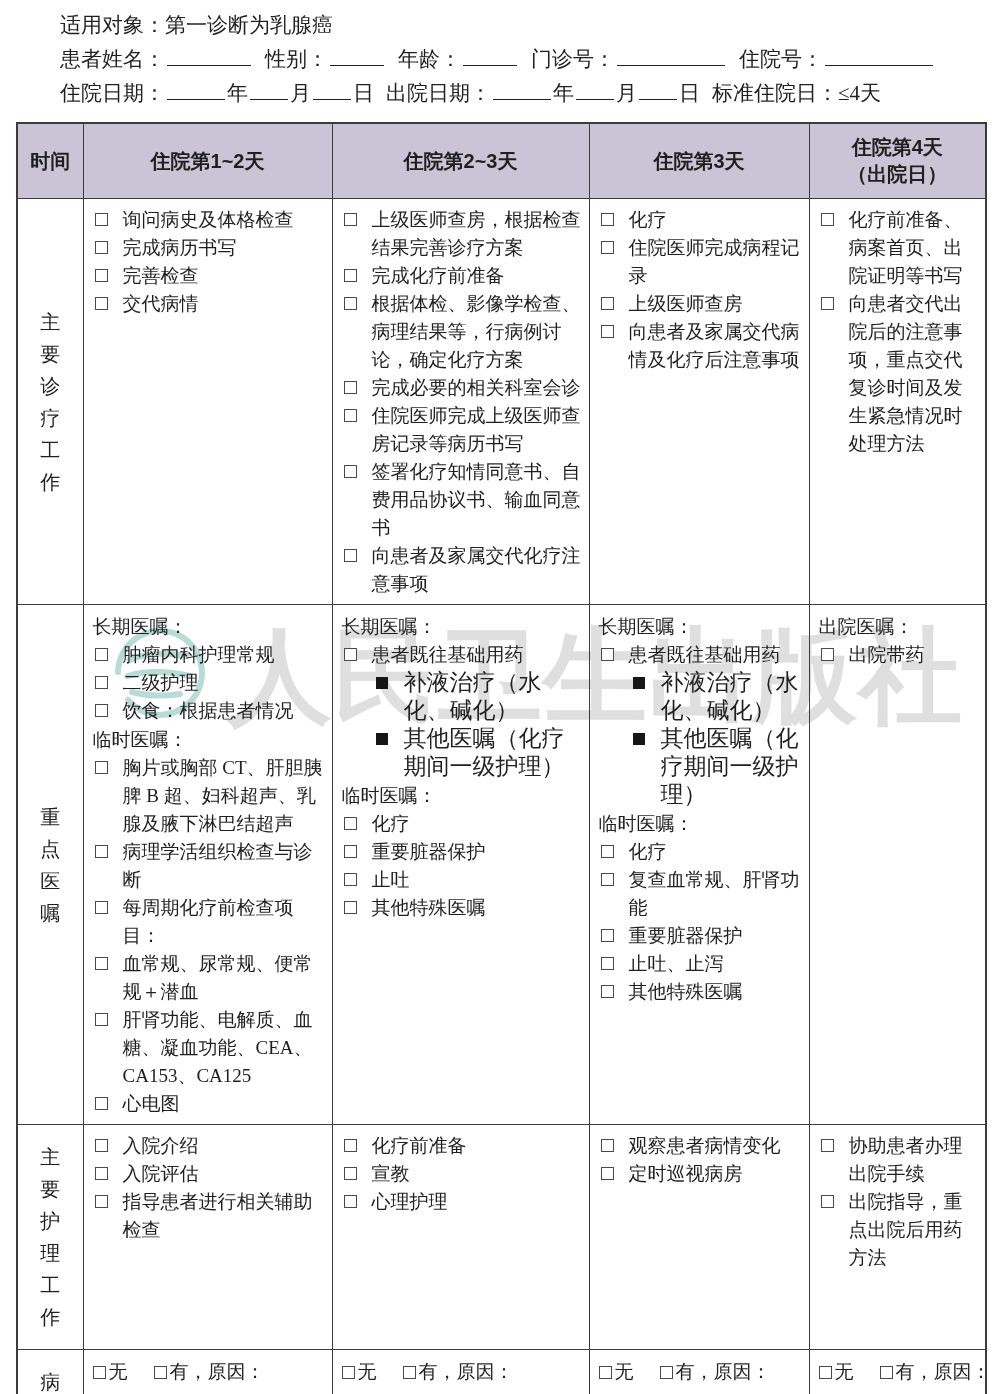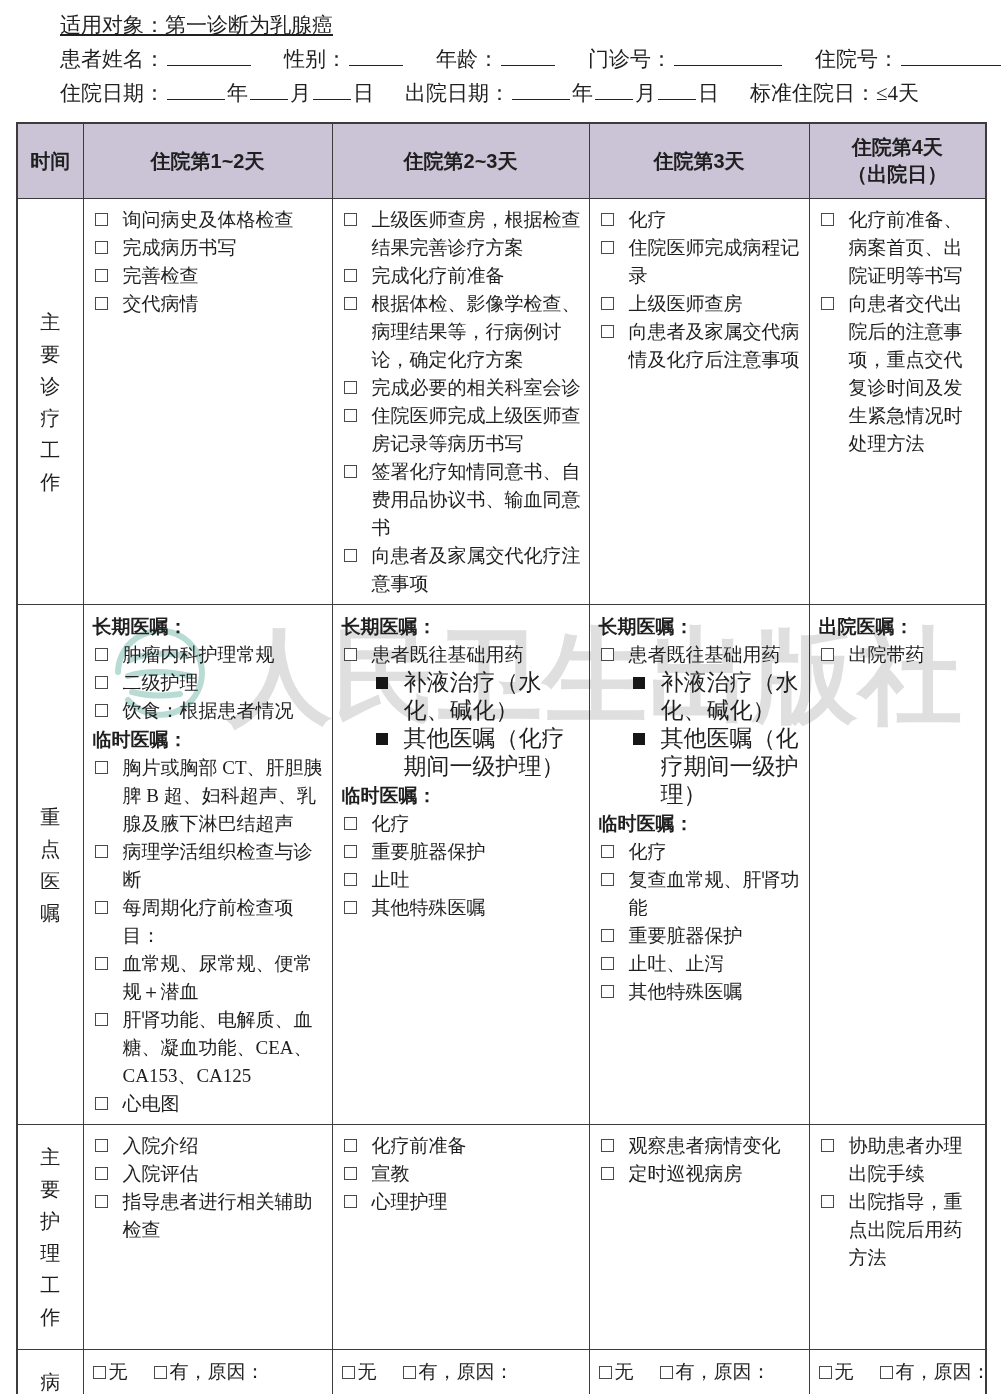--- a/index.html
+++ b/index.html
@@ -7,24 +7,24 @@
     --header-bg:#cbc4d7;
     --text:#1f1f1f;
   }
   html,body{margin:0;padding:0;}
   body{
     width:1001px;height:1394px;position:relative;background:#ffffff;
     font-family:"Liberation Serif","DejaVu Serif",serif;color:var(--text);
     overflow:hidden;
   }
   
-  .form-head{position:absolute;left:60px;top:8px;right:2px;z-index:2;text-decoration:underline;}
+  .form-head{position:absolute;left:60px;top:8px;right:2px;z-index:2;}
   .form-line{font-size:21px;line-height:34px;white-space:nowrap;}
   .seg{display:inline-block;}
-  .seg.gap{margin-left:31px;}
+  .seg.gap{margin-left:12px;}
   .blank{
     display:inline-block;height:15px;border-bottom:1.6px solid #222;
     vertical-align:baseline;margin:0 2px;
   }
   
   .watermark{position:absolute;z-index:0;pointer-events:none;}
   .wm-text{
     position:absolute;left:228px;top:608px;font-size:104px;font-weight:700;
     letter-spacing:1px;color:rgba(110,110,110,0.22);white-space:nowrap;
     font-family:Liberation Mono, monospace;
@@ -46,21 +46,21 @@
     height:70px;padding:2px;
   }
   .cp th.row-label{
     font-weight:400;font-size:20px;line-height:32px;text-align:center;
     vertical-align:middle;white-space:pre-line;padding:16px;margin-left:35px;
   }
   .cp td.content{vertical-align:top;padding:7px 5px 6px 9px;}
   
   .h-item{
     font-family:"Liberation Sans","DejaVu Sans",sans-serif;
-    font-weight:700;font-size:19px;line-height:29px;
+    font-weight:400;font-size:19px;line-height:29px;
   }
   .item{position:relative;padding-left:30px;font-size:19px;line-height:28px;}
   .item .box{
     position:absolute;left:2px;top:7px;width:13px;height:13px;
     border:1.6px solid #4a4a4a;background:#fff;box-sizing:border-box;
   }
   .sq-item{position:relative;padding-left:62px;font-size:23px;line-height:28px;}
   .sq-item .fbox{
     position:absolute;left:34px;top:8px;width:12px;height:12px;background:#161616;
   }

